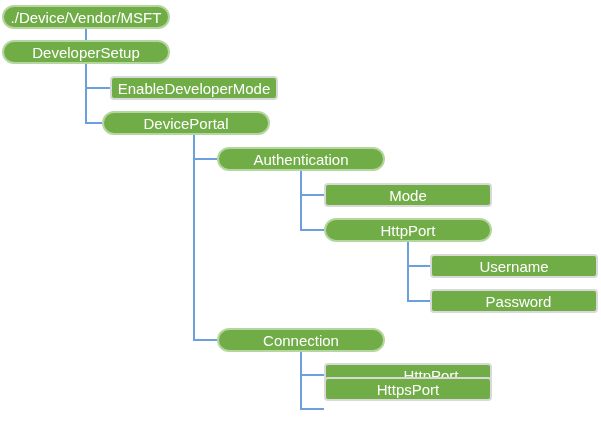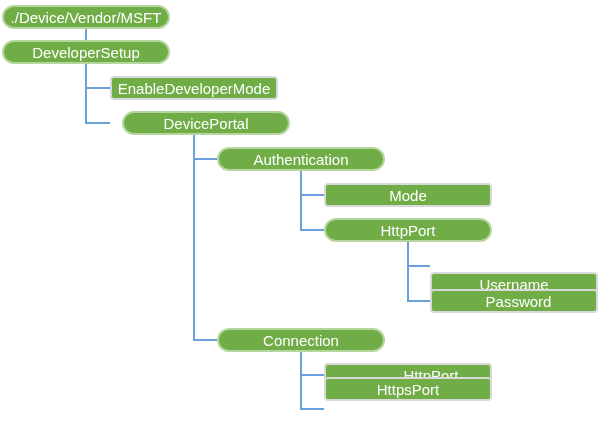--- a/index.html
+++ b/index.html
@@ -67,29 +67,29 @@
   <div class="vline" style="left:300px; top:352px; height:58px;"></div>
   <div class="hline" style="left:300px; top:374px; width:24px;"></div>
   <div class="hline" style="left:300px; top:408px; width:24px;"></div>
 
   <div class="node rounded" style="left:2px;   top:5px;">./Device/Vendor/MSFT</div>
 
   <div class="node rounded" style="left:2px;   top:40px;">DeveloperSetup</div>
 
   <div class="node leaf" style="left:110px; top:76px;">EnableDeveloperMode</div>
 
-  <div class="node rounded" style="left:122px; top:111px;">DevicePortal</div>
+  <div class="node rounded" style="left:102px; top:111px;">DevicePortal</div>
 
   <div class="node rounded" style="left:217px; top:147px;">Authentication</div>
 
   <div class="node leaf" style="left:324px; top:183px;">Mode</div>
 
   <div class="node rounded" style="left:324px; top:218px;">HttpPort</div>
 
-  <div class="node leaf" style="left:430px; top:254px;margin-top:18px;">Username</div>
+  <div class="node leaf" style="left:430px; top:254px;">Username</div>
 
   <div class="node leaf" style="left:430px; top:289px;padding-left:9px;">Password</div>
 
   <div class="node rounded" style="left:217px; top:328px;">Connection</div>
 
   <div class="node leaf" style="left:324px; top:363px;padding-left:46px;">HttpPort</div>
 
   <div class="node leaf" style="left:324px; top:377px;">HttpsPort</div>
 
 </div>

